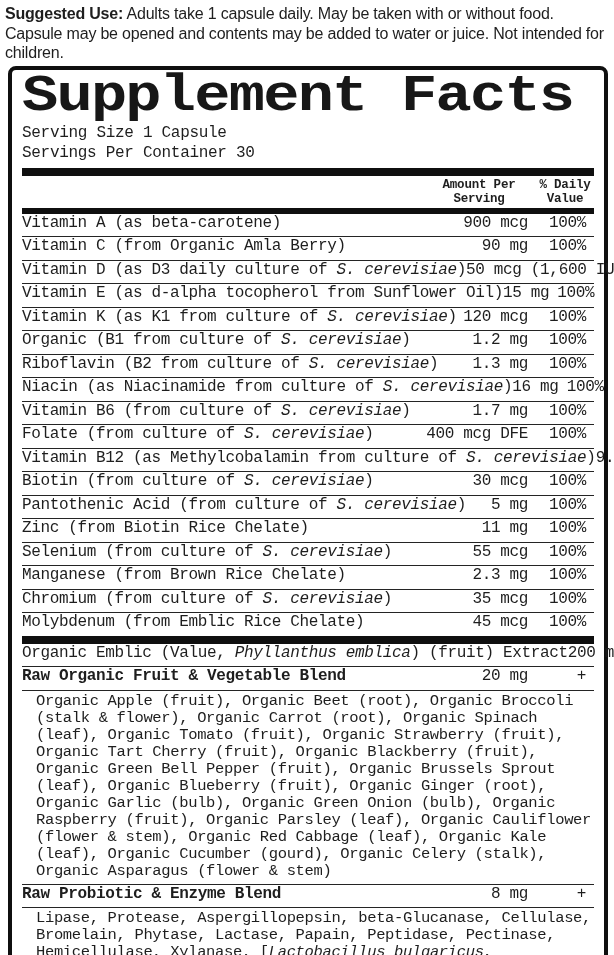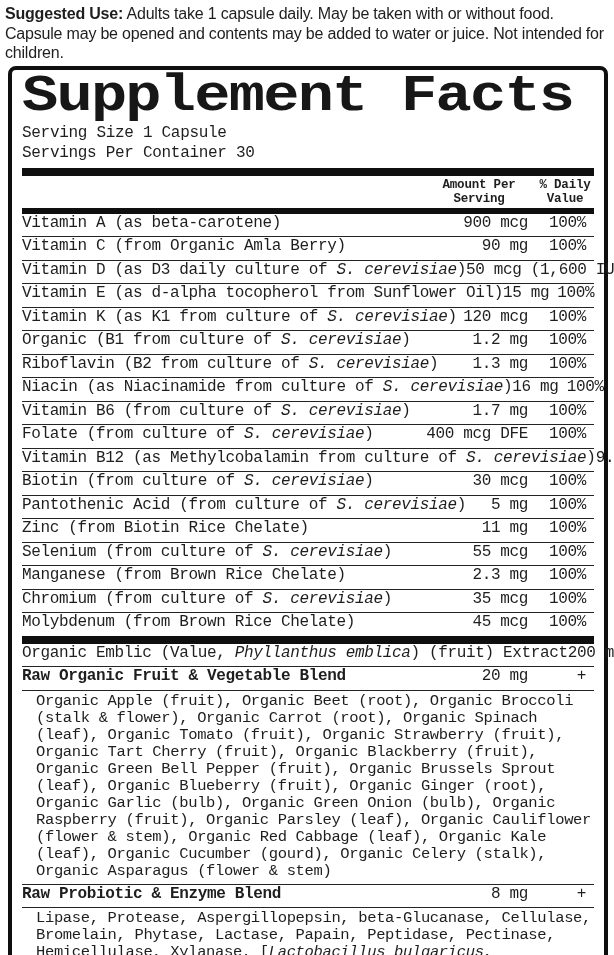--- a/index.html
+++ b/index.html
@@ -138,21 +138,21 @@
           <span class="c-name"><span>Manganese (from Brown Rice Chelate)</span></span>
           <span class="c-amt">2.3 mg</span>
           <span class="c-dv">100%</span>
         </div>
         <div class="row">
           <span class="c-name"><span>Chromium (from culture of </span><span class="it">S. cerevisiae</span><span>)</span></span>
           <span class="c-amt">35 mcg</span>
           <span class="c-dv">100%</span>
         </div>
         <div class="row">
-          <span class="c-name"><span>Molybdenum (from Brown Rice Chelate)</span></span>
+          <span class="c-name"><span>Molybdenum (from Emblic Rice Chelate)</span></span>
           <span class="c-amt">45 mcg</span>
           <span class="c-dv">100%</span>
         </div>
       </div>
 
     <div class="bar bar-8"></div>
 
     <div class="blends">
         <div class="row">
           <span class="c-name"><span>Organic Emblic (Value, </span><span class="it">Phyllanthus emblica</span><span>) (fruit) Extract</span></span>

